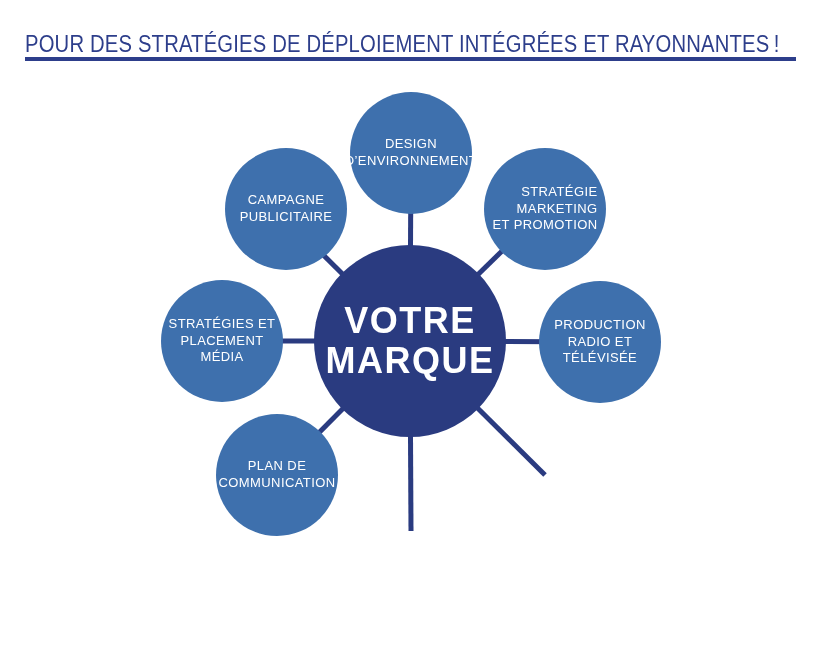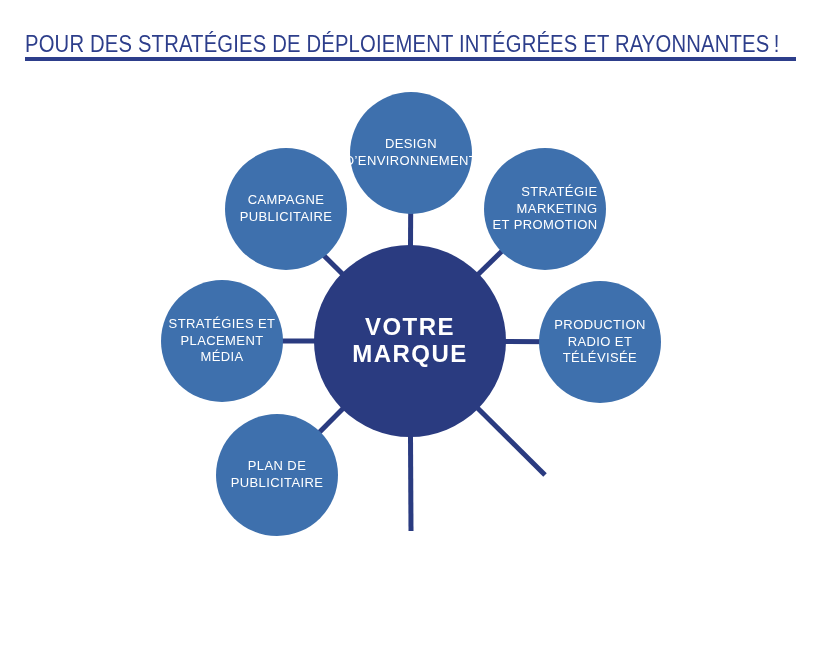--- a/index.html
+++ b/index.html
@@ -41,21 +41,21 @@
     position:absolute; border-radius:50%;
     display:flex; align-items:center; justify-content:center;
     text-align:center;
   }
   .hub{
     left:314px; top:245px; width:192px; height:192px;
     background:var(--navy);
   }
   .hub-label{
     color:var(--label-white);
-    font-size:24px; font-weight:700; letter-spacing:1.5px;
+    font-size:36px; font-weight:700; letter-spacing:1.5px;
     line-height:1.12; white-space:pre-line;
   }
   .sat{ width:122px; height:122px; background:var(--satellite-blue); }
   .sat-label{
     color:var(--label-white);
     font-size:13px; font-weight:400; letter-spacing:0.4px;
     line-height:1.3; white-space:pre-line;
   }
 </style>
 </head>
@@ -98,21 +98,21 @@
     <div class="node sat" style="left:539px; top:281px;">
       <span class="sat-label">PRODUCTION
 RADIO ET
 TÉLÉVISÉE</span>
     </div>
 
 
 
     <div class="node sat" style="left:216px; top:414px;">
       <span class="sat-label">PLAN DE
-PUBLICITAIRE</span>
+COMMUNICATION</span>
     </div>
 
     <div class="node sat" style="left:161px; top:280px;">
       <span class="sat-label">STRATÉGIES ET
 PLACEMENT MÉDIA</span>
     </div>
 
     <div class="node sat" style="left:225px; top:148px;">
       <span class="sat-label">CAMPAGNE
 PUBLICITAIRE</span>

